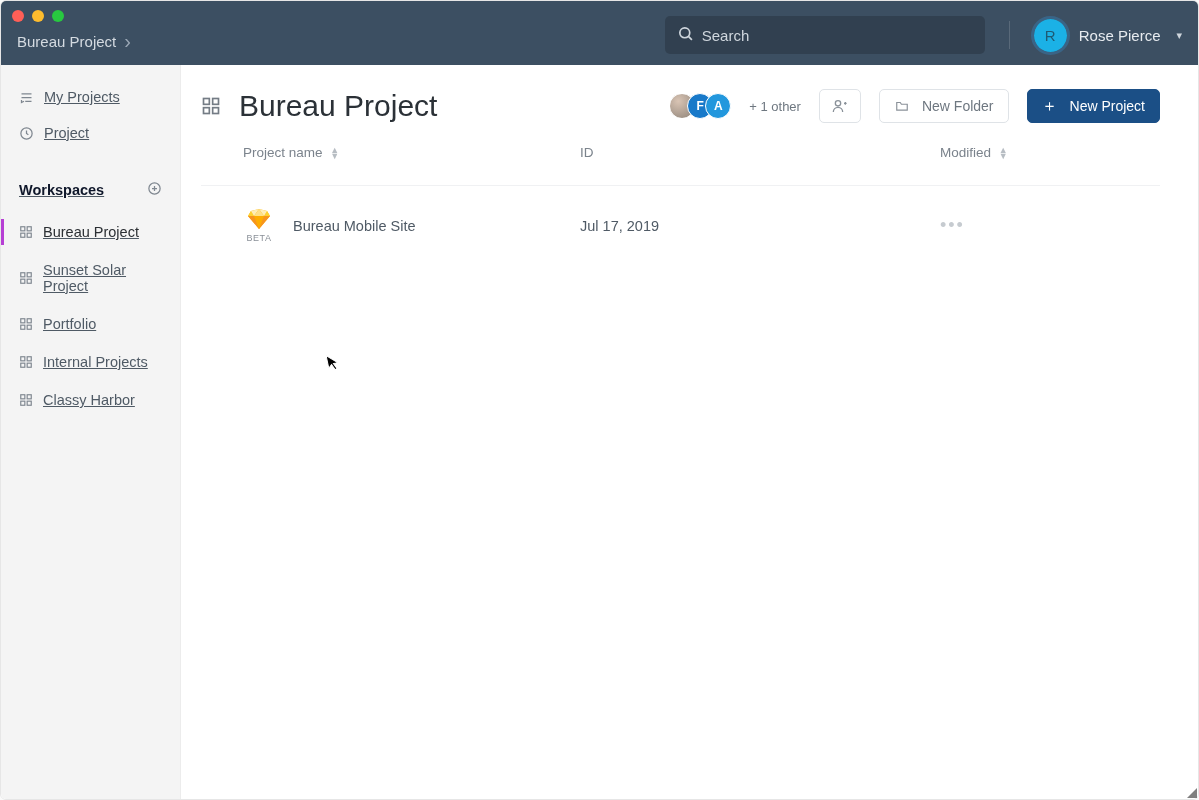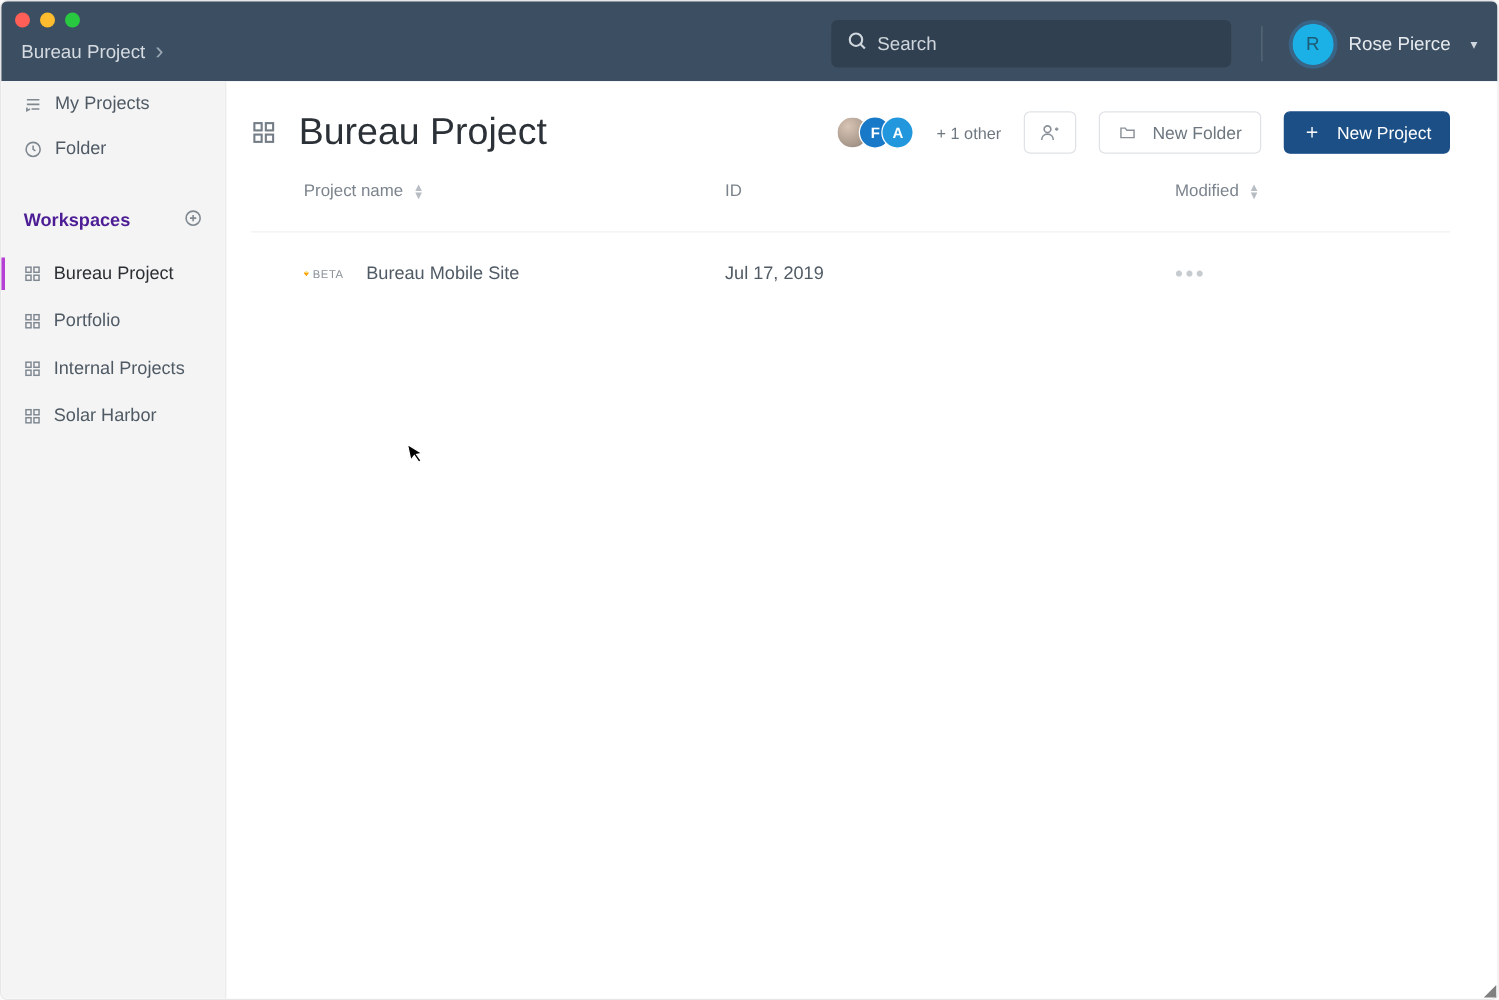--- a/index.html
+++ b/index.html
@@ -61,29 +61,30 @@
     outline: 3px solid rgba(56,122,170,0.5);
   }
   .username { color: #e7ebef; font-size: 15px; }
   .user-chev { color: #cfd6dd; font-size: 11px; margin-left: 4px; }
 
   .body { flex:1; display:flex; background:#fff; }
   
   .sidebar {
     width: 180px; background: #f4f4f4;
     border-right: 1px solid #ececec;
-    font-size: 14.5px; color: #4f5a65;
+    padding-top: 14px;
+    font-size: 14.5px; color: #4f5a65; text-decoration: underline;
   }
   .nav-item {
     display:flex; align-items:center; gap:10px;
     padding: 10px 18px 10px 18px;
     cursor:pointer;
   }
   .nav-item.section {
-    font-weight:600; color:#4c1d95;
+    font-weight:600; color:#0f172a;
     justify-content: space-between;
     margin-top: 20px; margin-bottom: 4px; align-items: center;
   }
   .ws-item {
     display:flex; align-items:center; gap:10px;
     padding: 11px 18px;
     cursor:pointer; position:relative;
   }
   .ws-item.active { color:#2b2f33; font-weight:500; }
   .ws-item.active::before {
@@ -135,21 +136,21 @@
   .rows { margin-top: 6px; }
   .row {
     display:grid;
     grid-template-columns: 1fr 360px 180px 40px;
     align-items:center;
     padding: 22px 0 22px 42px;
     border-top:1px solid #f0f1f3;
     font-size:14.5px; color:#4f5a65;
   }
   .row-name { display:flex; align-items:center; gap:18px; }
-  .file-badge { display:flex; flex-direction:row; align-items:center; gap:3px; width:32px; }
+  .file-badge { display:flex; flex-direction:column; align-items:center; gap:3px; width:32px; }
   .beta-tag { font-size:9px; letter-spacing:.5px; color:#8a9098; }
   .dots { color:#c6cbd0; letter-spacing:2px; font-size:18px; cursor:pointer; }
 
   
   .cursor {
     position:absolute; left:327px; top:353px;
     font-size:16px; color:#000; transform: rotate(-12deg);
     pointer-events:none;
   }
   .resize-handle {
@@ -206,21 +207,21 @@
         </span>
         <span>My Projects</span>
       </div>
       <div class="nav-item">
         <span class="icon-clock">
           <svg width="15" height="15" viewBox="0 0 24 24" fill="none" stroke="#7f8790" stroke-width="2">
               <circle cx="12" cy="12" r="9"></circle>
               <polyline points="12,7 12,12 15,14"></polyline>
             </svg>
         </span>
-        <span>Folder</span>
+        <span>Project</span>
       </div>
 
       <div class="nav-item section">
         <span>Workspaces</span>
         <span class="icon-plus-circle">
           <svg width="15" height="15" viewBox="0 0 24 24" fill="none" stroke="#7f8790" stroke-width="2">
               <circle cx="12" cy="12" r="9"></circle>
               <line x1="12" y1="8" x2="12" y2="16"></line>
               <line x1="8" y1="12" x2="16" y2="12"></line>
             </svg>
@@ -241,20 +242,31 @@
           </div>
           <div class="ws-item">
             <span class="icon-grid4">
               <svg width="14" height="14" viewBox="0 0 24 24" fill="none" stroke="#7f8790" stroke-width="2">
                 <rect x="3" y="3" width="7" height="7"></rect>
                 <rect x="14" y="3" width="7" height="7"></rect>
                 <rect x="3" y="14" width="7" height="7"></rect>
                 <rect x="14" y="14" width="7" height="7"></rect>
               </svg>
             </span>
+            <span>Sunset Solar Project</span>
+          </div>
+          <div class="ws-item">
+            <span class="icon-grid4">
+              <svg width="14" height="14" viewBox="0 0 24 24" fill="none" stroke="#7f8790" stroke-width="2">
+                <rect x="3" y="3" width="7" height="7"></rect>
+                <rect x="14" y="3" width="7" height="7"></rect>
+                <rect x="3" y="14" width="7" height="7"></rect>
+                <rect x="14" y="14" width="7" height="7"></rect>
+              </svg>
+            </span>
             <span>Portfolio</span>
           </div>
           <div class="ws-item">
             <span class="icon-grid4">
               <svg width="14" height="14" viewBox="0 0 24 24" fill="none" stroke="#7f8790" stroke-width="2">
                 <rect x="3" y="3" width="7" height="7"></rect>
                 <rect x="14" y="3" width="7" height="7"></rect>
                 <rect x="3" y="14" width="7" height="7"></rect>
                 <rect x="14" y="14" width="7" height="7"></rect>
               </svg>
@@ -263,21 +275,21 @@
           </div>
           <div class="ws-item">
             <span class="icon-grid4">
               <svg width="14" height="14" viewBox="0 0 24 24" fill="none" stroke="#7f8790" stroke-width="2">
                 <rect x="3" y="3" width="7" height="7"></rect>
                 <rect x="14" y="3" width="7" height="7"></rect>
                 <rect x="3" y="14" width="7" height="7"></rect>
                 <rect x="14" y="14" width="7" height="7"></rect>
               </svg>
             </span>
-            <span>Solar Harbor</span>
+            <span>Classy Harbor</span>
           </div>
         </div>
     </aside>
 
     <main class="main">
       <div class="header-row">
         <span class="icon-grid4">
           <svg width="20" height="20" viewBox="0 0 24 24" fill="none" stroke="#747c85" stroke-width="2">
               <rect x="3" y="3" width="7" height="7"></rect>
               <rect x="14" y="3" width="7" height="7"></rect>

